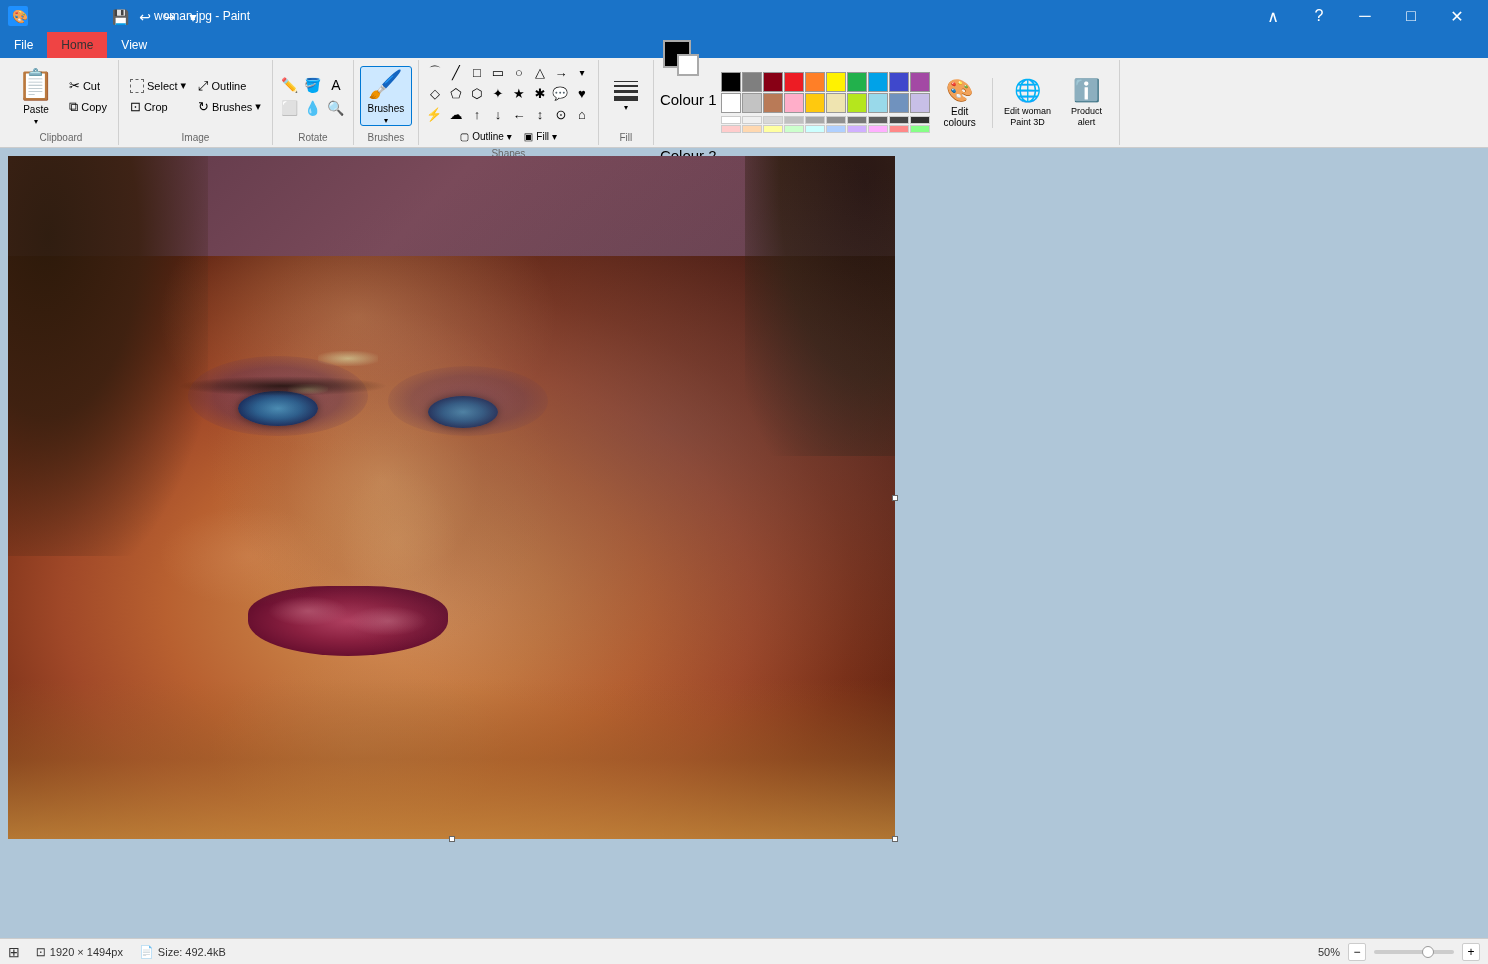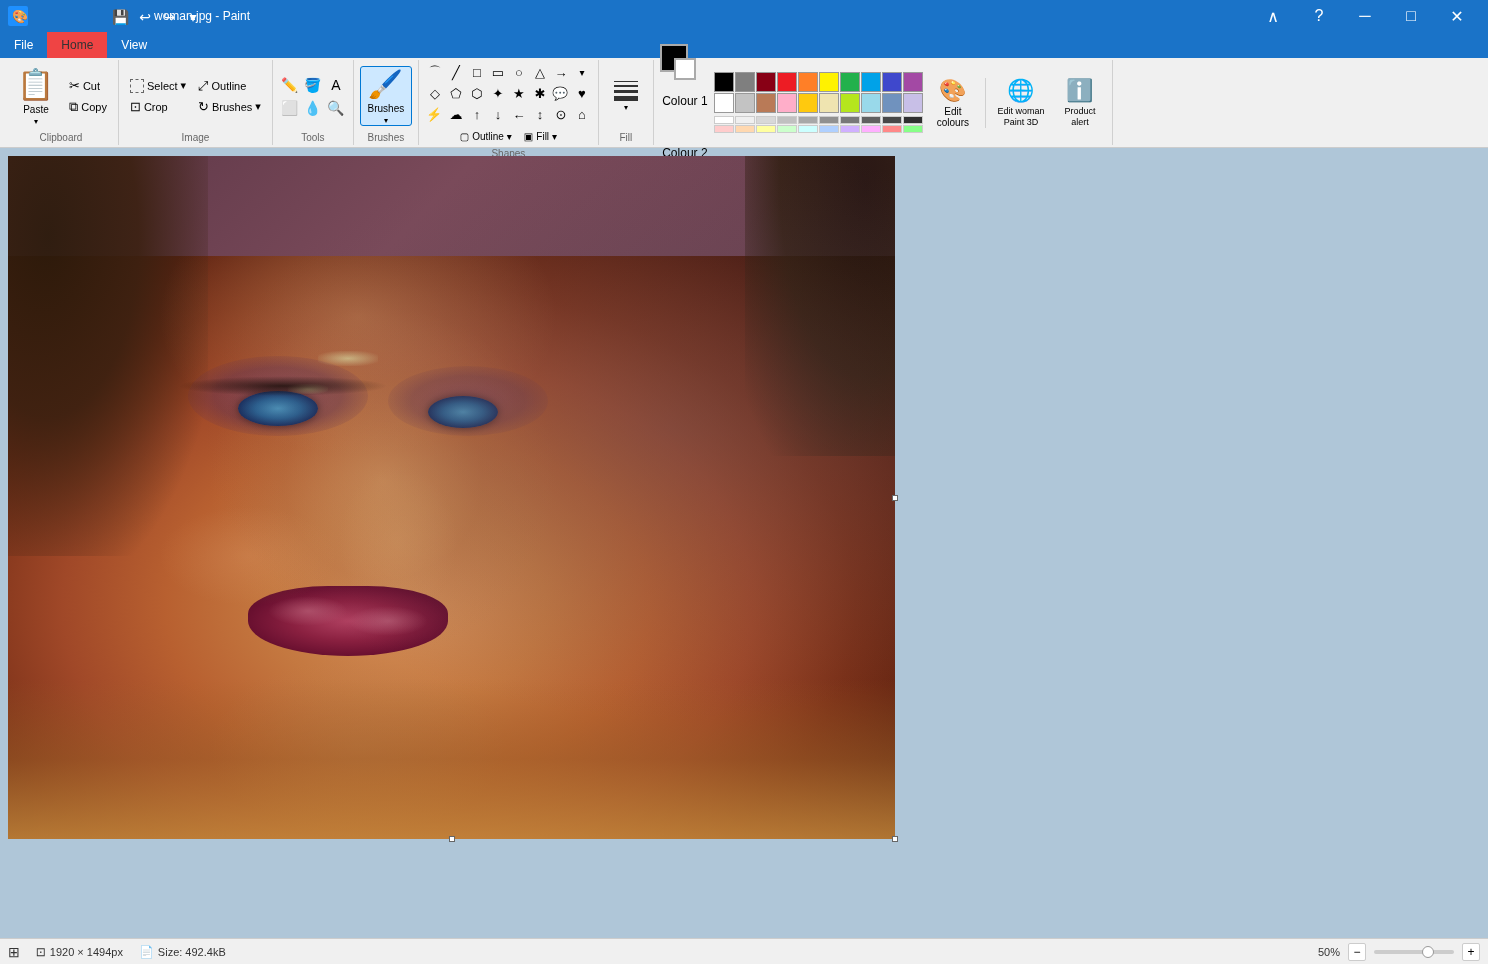--- a/index.html
+++ b/index.html
@@ -408,21 +408,21 @@
     <div class="ribbon-group-content">
       <div class="tools-grid">
         <div class="tool-btn" title="Pencil">✏️</div>
         <div class="tool-btn" title="Fill">🪣</div>
         <div class="tool-btn" title="Text">A</div>
         <div class="tool-btn" title="Eraser">⬜</div>
         <div class="tool-btn" title="Color Picker">💧</div>
         <div class="tool-btn" title="Magnifier">🔍</div>
       </div>
     </div>
-    <div class="ribbon-group-label">Tools</div>
+    <div class="ribbon-group-label">Rotate</div>
   </div>
 
   <div class="ribbon-group">
     <div class="ribbon-group-content">
       <div class="brushes-btn">
         <span style="font-size:28px;">🖌️</span>
         <span style="font-size:10px;">Brushes</span>
         <span style="font-size:8px;">▾</span>
       </div>
     </div>
@@ -492,21 +492,21 @@
     <div class="ribbon-group-label">Fill</div>
   </div>
 
   <div class="colour-section">
 
     <div style="display:flex; flex-direction:column; align-items:center; gap:2px;">
       <div class="colour-preview-area">
         <div class="colour-1-box" style="position:absolute; top:0; left:0; width:28px; height:28px; background:#000; border:2px solid #aaa;"></div>
         <div style="position:absolute; top:14px; left:14px; width:22px; height:22px; background:#fff; border:2px solid #aaa;"></div>
       </div>
-      <div style="font-size:12px; text-align:left; line-height:1.3;">
+      <div style="font-size:15px; text-align:left; line-height:1.3;">
         <div>Colour 1</div>
         <div style="margin-top:36px;">Colour 2</div>
       </div>
     </div>
 
     <div style="display:flex; flex-direction:column; gap:1px;">
 
       <div style="display:flex; gap:1px;">
         <div class="palette-color" style="background:#000000;"></div>
         <div class="palette-color" style="background:#7f7f7f;"></div>

